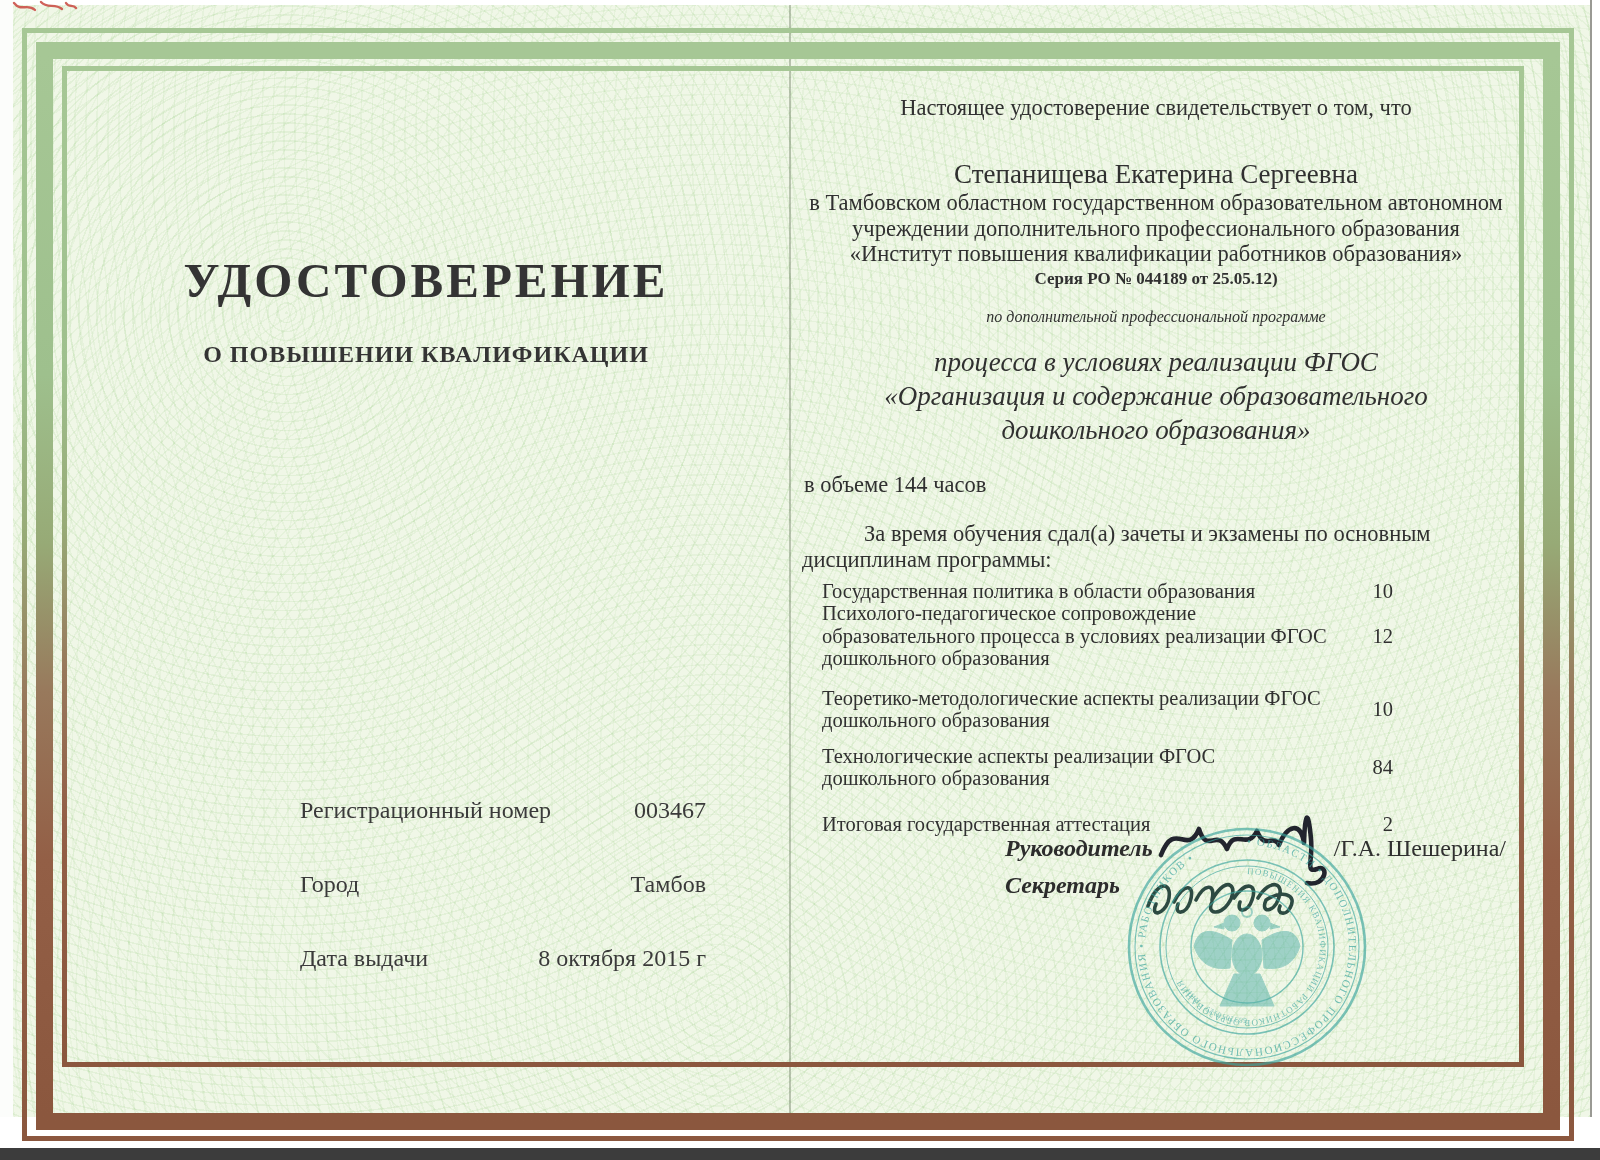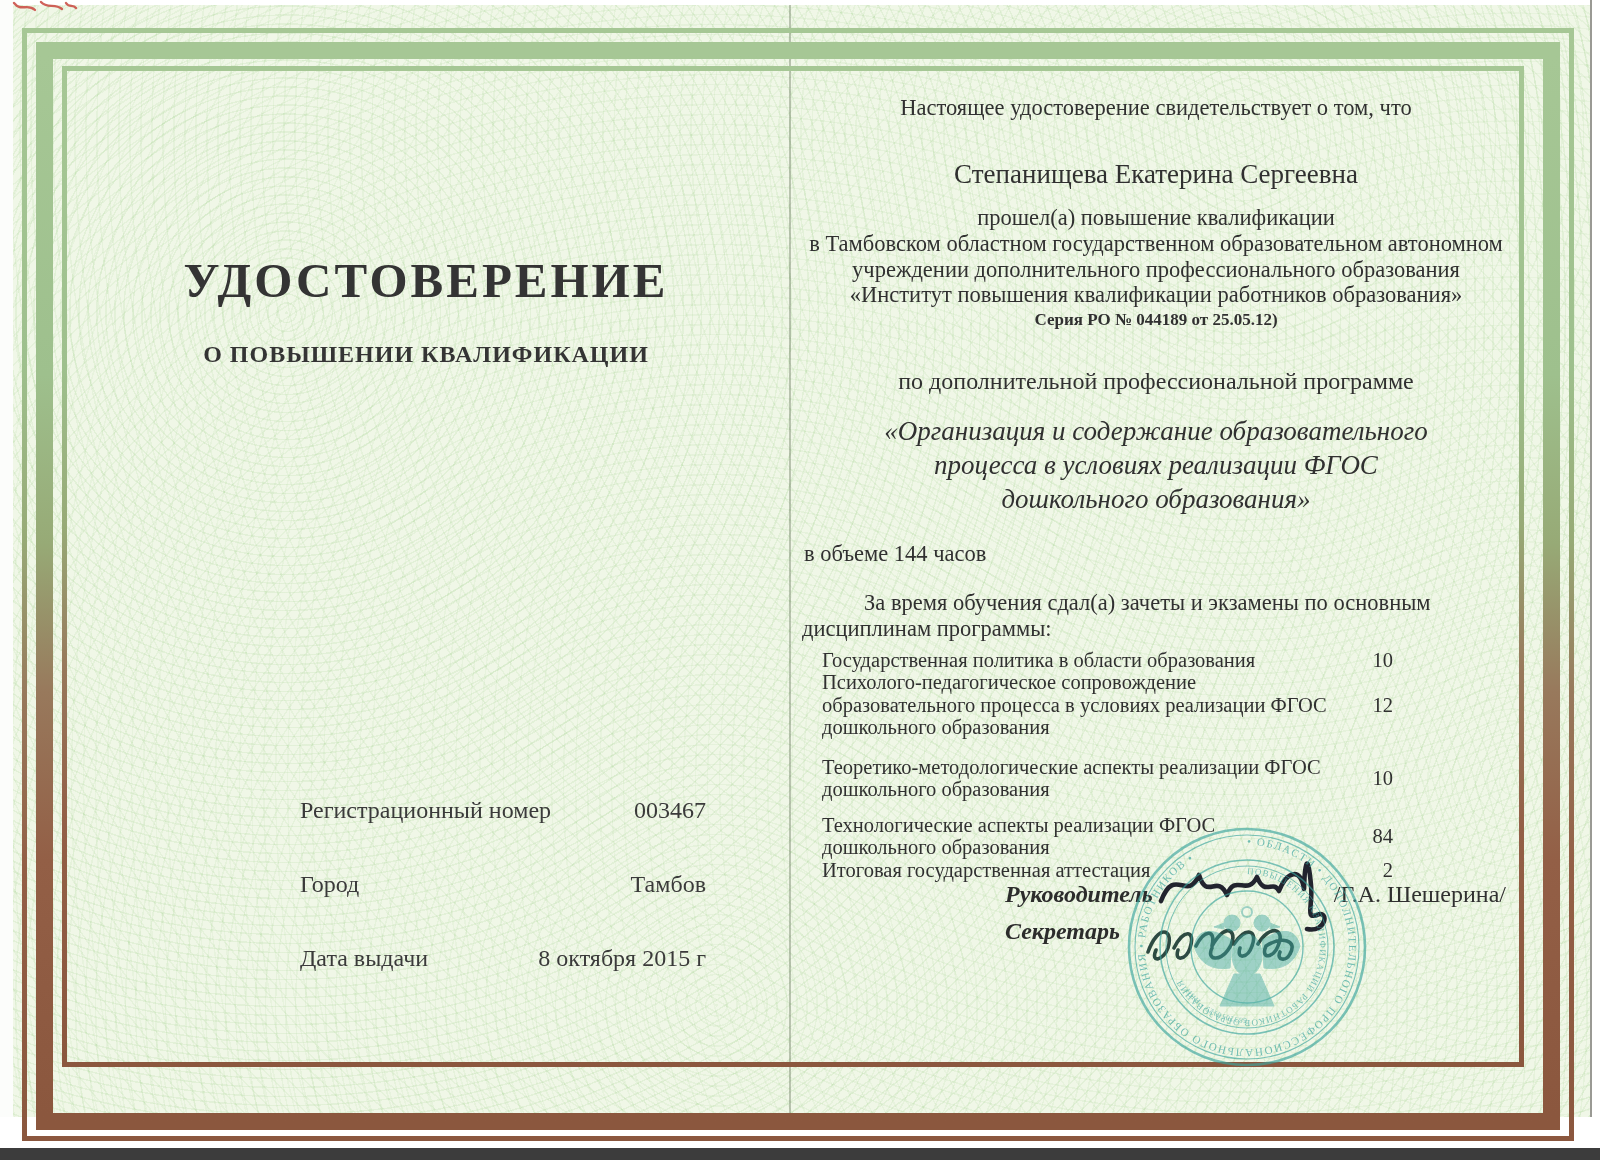--- a/index.html
+++ b/index.html
@@ -44,33 +44,33 @@
   .field-row .value { text-align:right; }
 
   
   .right-page { position:absolute; left:800px; top:95px; width:712px; color:#303030; text-align:center; }
   .rp-intro { font-size:22.5px; }
   .rp-name { margin-top:38px; font-size:27px; }
   .rp-period { margin-top:5px; font-size:27px; }
   .rp-action { margin-top:15px; font-size:22.5px; }
   .rp-inst { font-size:22.5px; line-height:25.5px; }
   .rp-license { font-size:17px; font-weight:bold; line-height:20px; margin-top:2px; }
-  .rp-prog-intro { margin-top:38px; font-size:24px; }
+  .rp-prog-intro { margin-top:19px; font-size:16px;font-style:italic; }
   .rp-prog-name { margin-top:19px; font-size:27px; font-style:italic; line-height:34px; }
   .rp-volume { margin-top:25px; text-align:left; padding-left:4px; font-size:22.5px; }
   .rp-exams { margin-top:23px; text-align:left; padding-left:2px; font-size:22.5px; line-height:26px; }
   .rp-exams .indent { text-indent:62px; }
 
   .courses { margin-top:7px; margin-left:22px; width:575px; text-align:left; }
   .course-row { display:flex; align-items:center; font-size:20.5px; line-height:22.5px; }
   .course-row .cname { width:505px; }
   .course-row .chours { width:70px; text-align:right; padding-right:4px; }
   .course-row.gap-lg { margin-top:17px; }
   .course-row.gap-md { margin-top:13px; }
-  .course-row.gap-sm { margin-top:0;gap:40px; }
+  .course-row.gap-sm { margin-top:23px;gap:40px; }
 
   .sigs { margin-left:205px; text-align:left; }
   .sig-row { position:relative; height:37px; font-size:24px; }
   .sig-row .role { font-style:italic; font-weight:bold; color:#2c2c2c; }
   .sig-row .sig-name { position:absolute; right:6px; top:0; font-size:24px; }
   .sig-svg1 { position:absolute; left:150px; top:-42px; overflow:visible; }
   .sig-svg2 { position:absolute; left:135px; top:-18px; overflow:visible; }
 
   
   .seal { position:absolute; left:1122px; top:822px; opacity:0.82; }
@@ -109,29 +109,28 @@
     </div>
     <div class="field-row">
       <span class="label">Дата выдачи</span>
       <span class="value">8 октября 2015 г</span>
     </div>
   </div>
 
   <div class="right-page">
     <div class="rp-intro">Настоящее удостоверение свидетельствует о том, что</div>
     <div class="rp-name">Степанищева Екатерина Сергеевна</div>
-    <div class="rp-action">прошел(а) повышение квалификации</div>
     <div class="rp-inst">в Тамбовском областном государственном образовательном автономном</div>
     <div class="rp-inst">учреждении дополнительного профессионального образования</div>
     <div class="rp-inst">«Институт повышения квалификации работников образования»</div>
     <div class="rp-license">Серия РО № 044189 от 25.05.12)</div>
     <div class="rp-prog-intro">по дополнительной профессиональной программе</div>
     <div class="rp-prog-name">
+      <div>процесса в условиях реализации ФГОС</div>
       <div>«Организация и содержание образовательного</div>
-      <div>процесса в условиях реализации ФГОС</div>
       <div>дошкольного образования»</div>
     </div>
     <div class="rp-volume">в объеме 144 часов</div>
     <div class="rp-exams">
       <div class="indent">За время обучения сдал(а) зачеты и экзамены по основным</div>
       <div>дисциплинам программы:</div>
     </div>
 
     <div class="courses">
       <div class="course-row">

